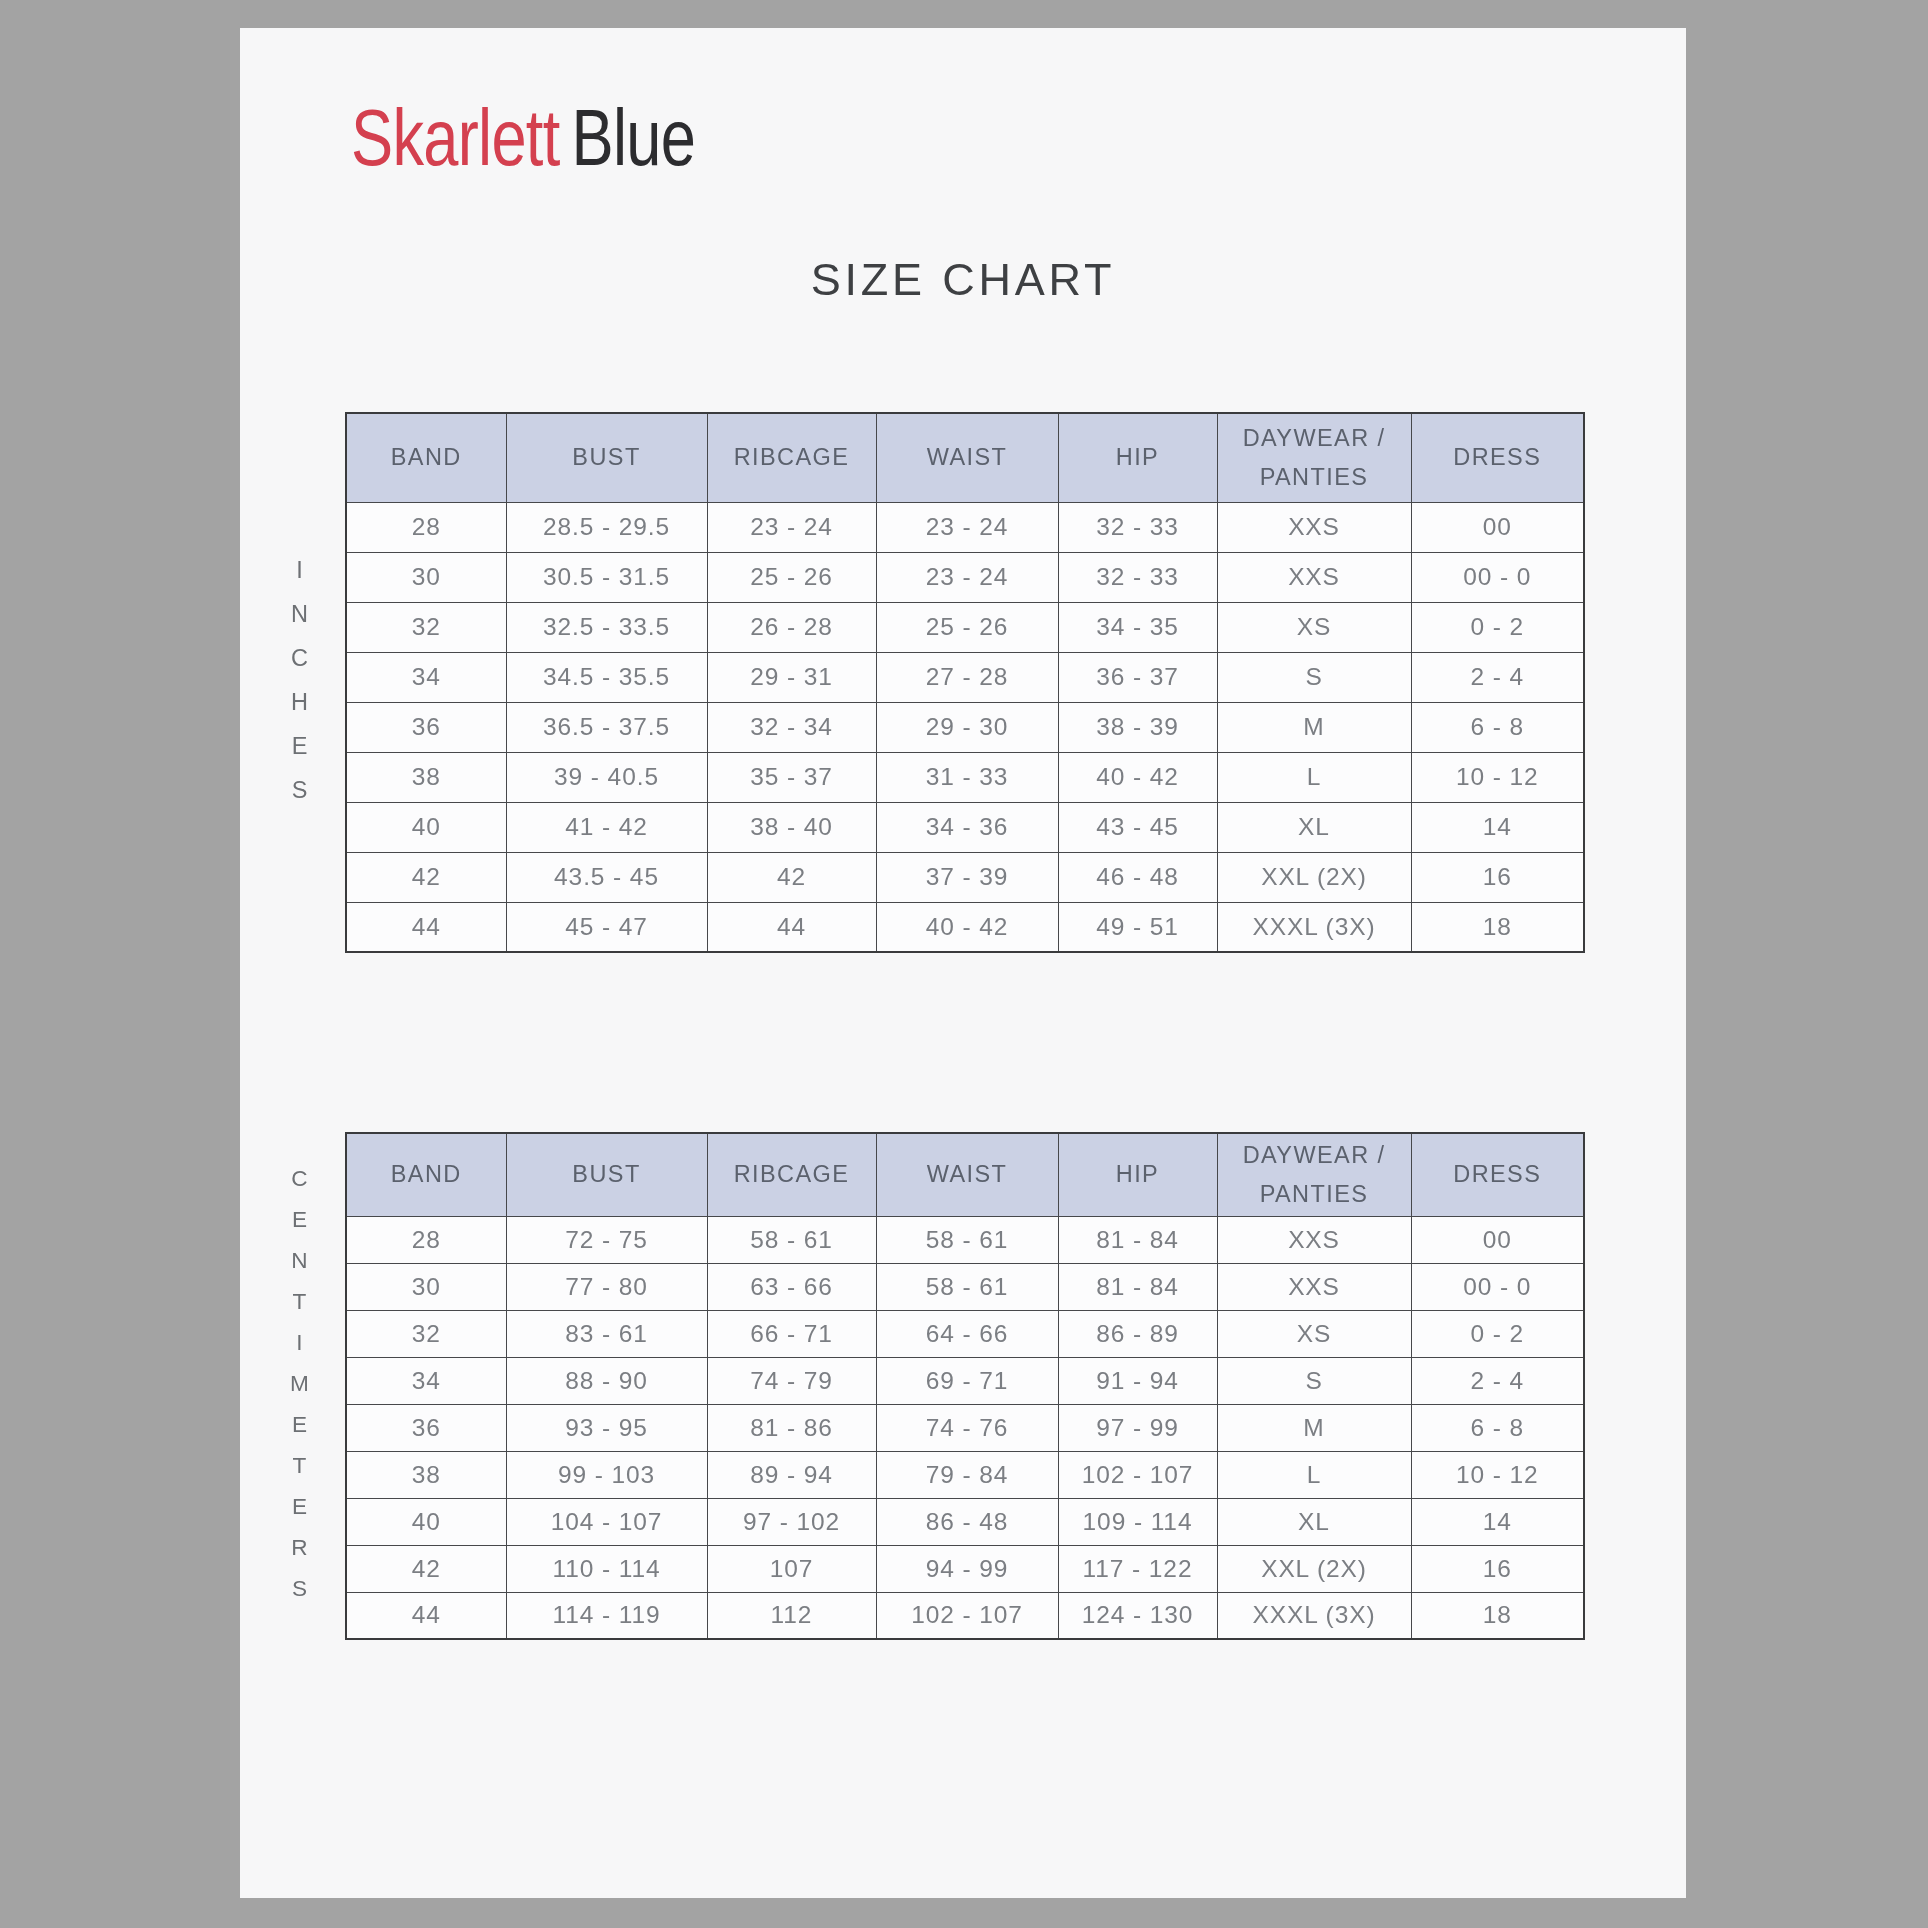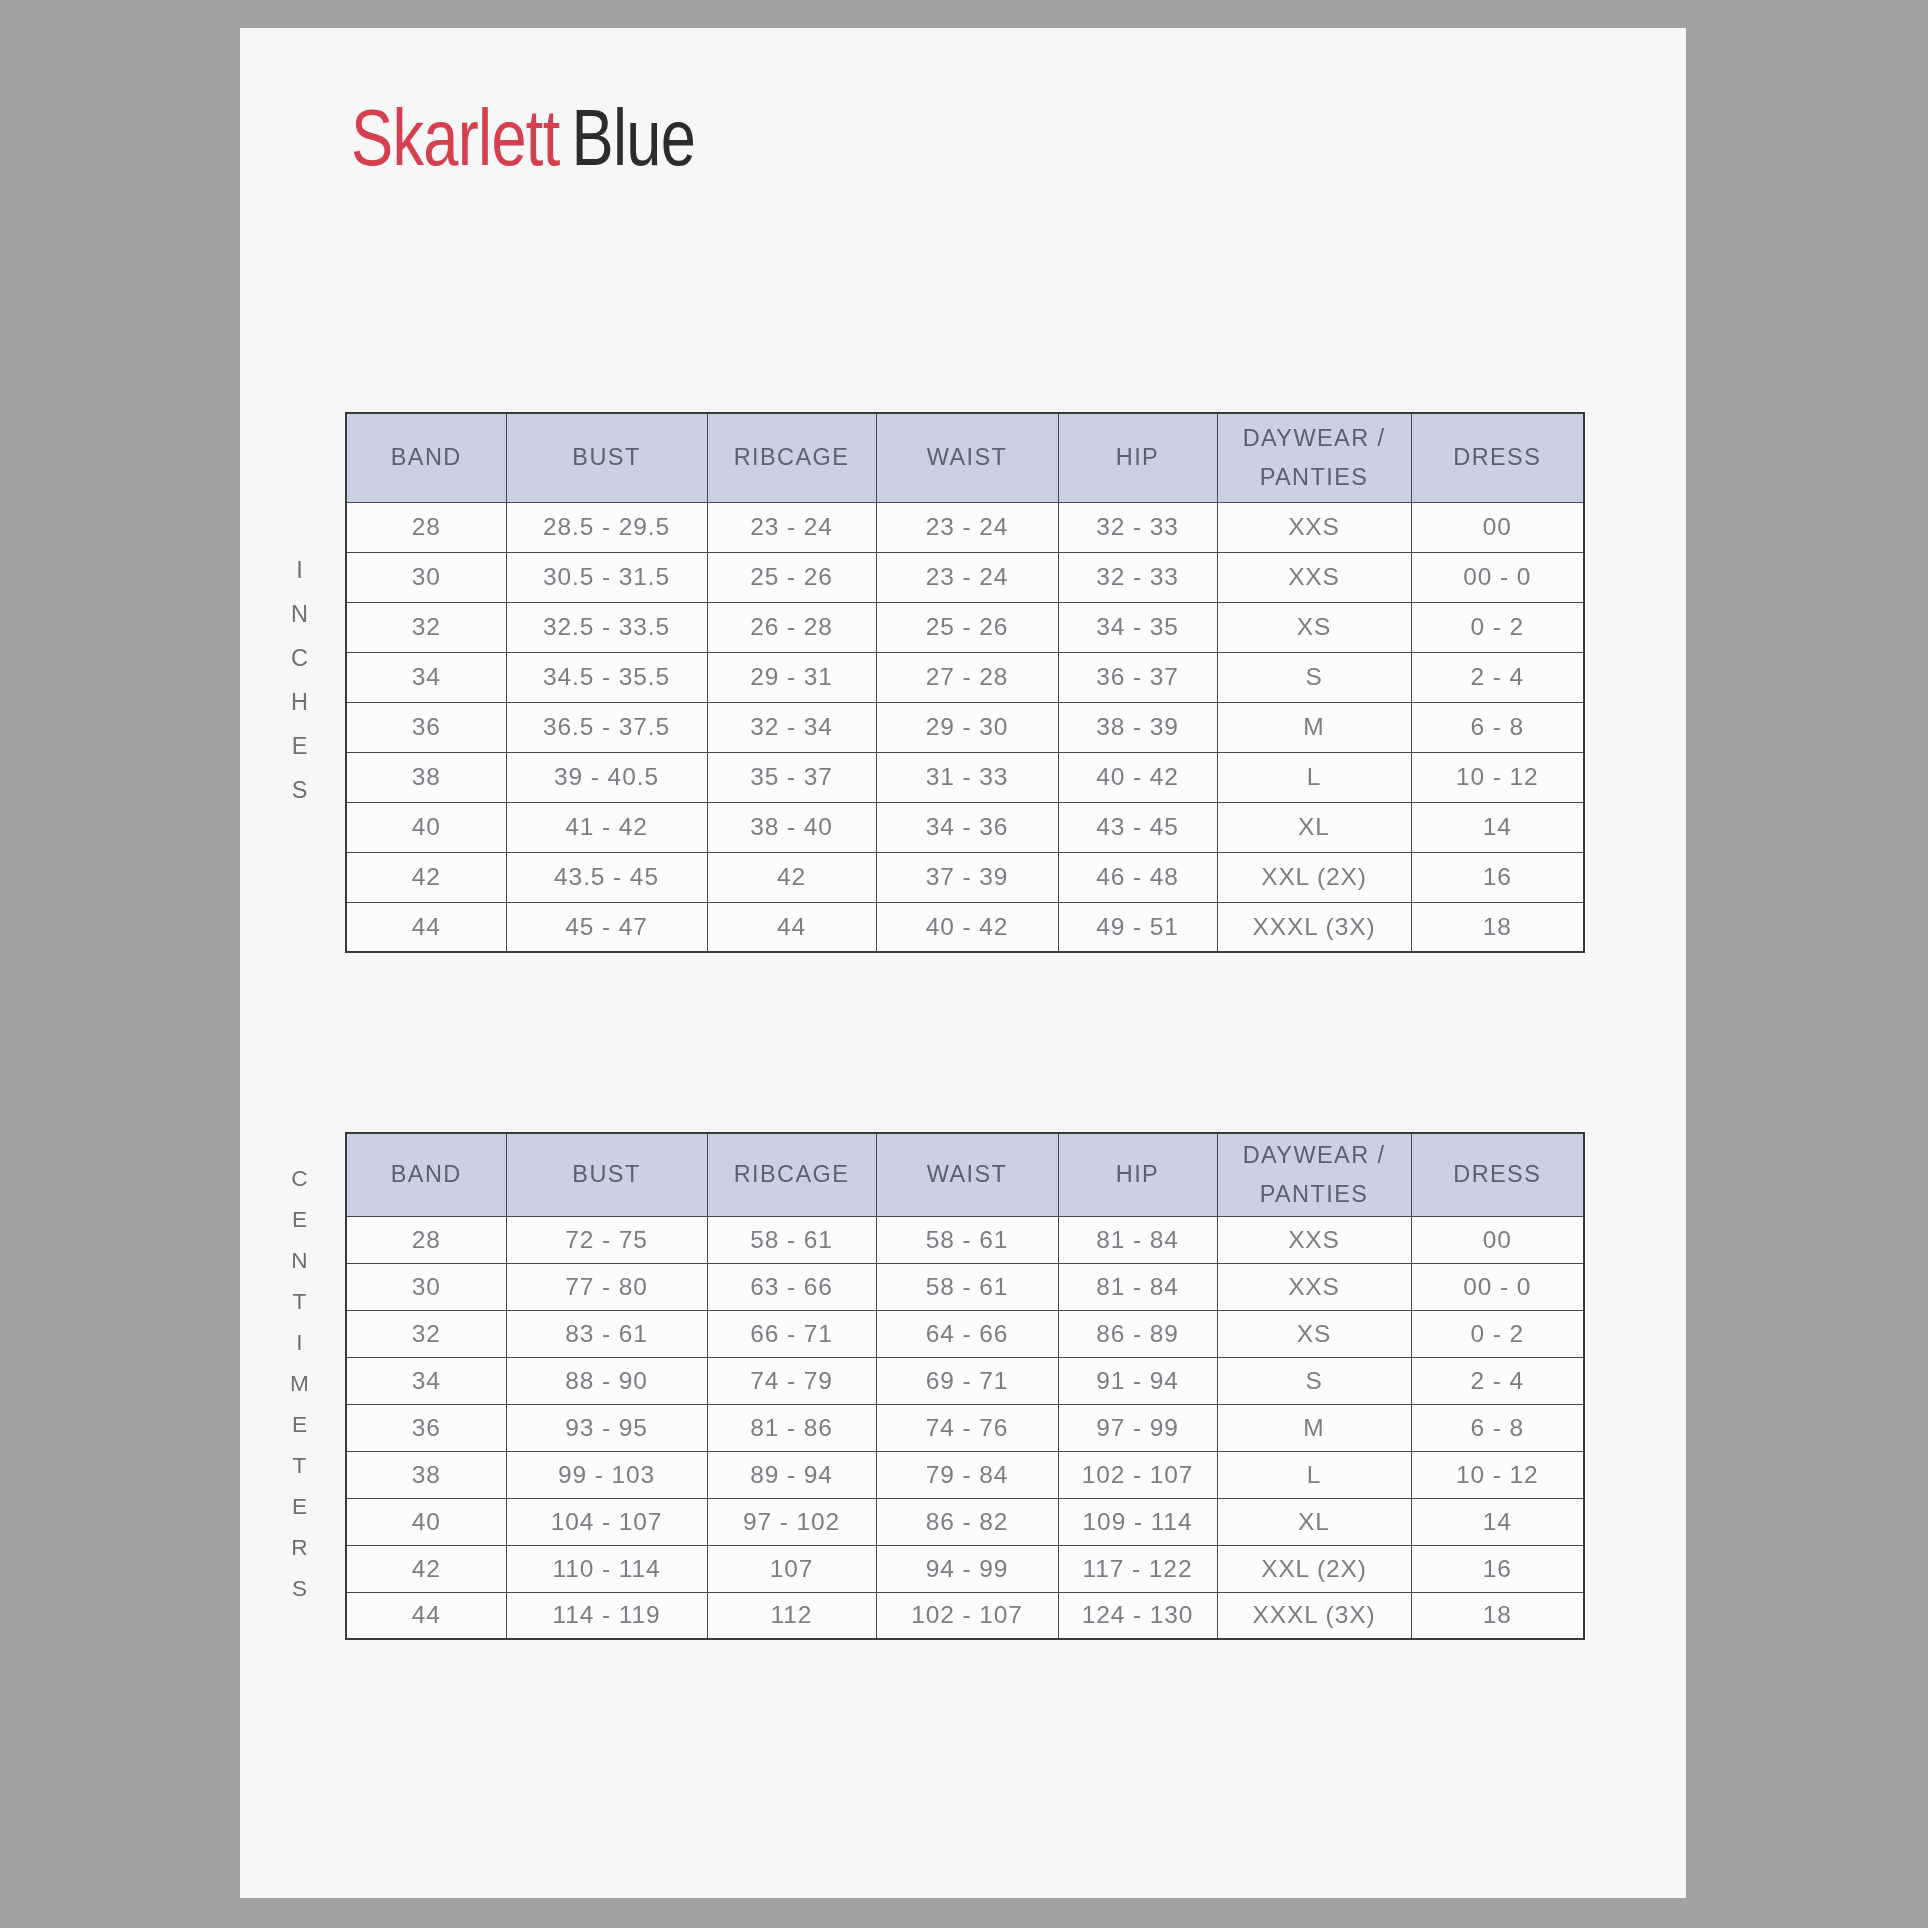--- a/index.html
+++ b/index.html
@@ -38,20 +38,21 @@
 </head>
 <body>
 
 <div class="canvas">
   <div class="page">
 
     <div class="logo">
       <span class="logo-red">Skarlett</span><span class="logo-dark">Blue</span>
     </div>
 
+    <div class="title">SIZE CHART</div>
 
     <div class="vlabel vlabel-in">
         <span>I</span>
         <span>N</span>
         <span>C</span>
         <span>H</span>
         <span>E</span>
         <span>S</span>
       </div>
 
@@ -248,21 +249,21 @@
             <td>89 - 94</td>
             <td>79 - 84</td>
             <td>102 - 107</td>
             <td>L</td>
             <td>10 - 12</td>
           </tr>
           <tr>
             <td>40</td>
             <td>104 - 107</td>
             <td>97 - 102</td>
-            <td>86 - 82</td>
+            <td>86 - 48</td>
             <td>109 - 114</td>
             <td>XL</td>
             <td>14</td>
           </tr>
           <tr>
             <td>42</td>
             <td>110 - 114</td>
             <td>107</td>
             <td>94 - 99</td>
             <td>117 - 122</td>

